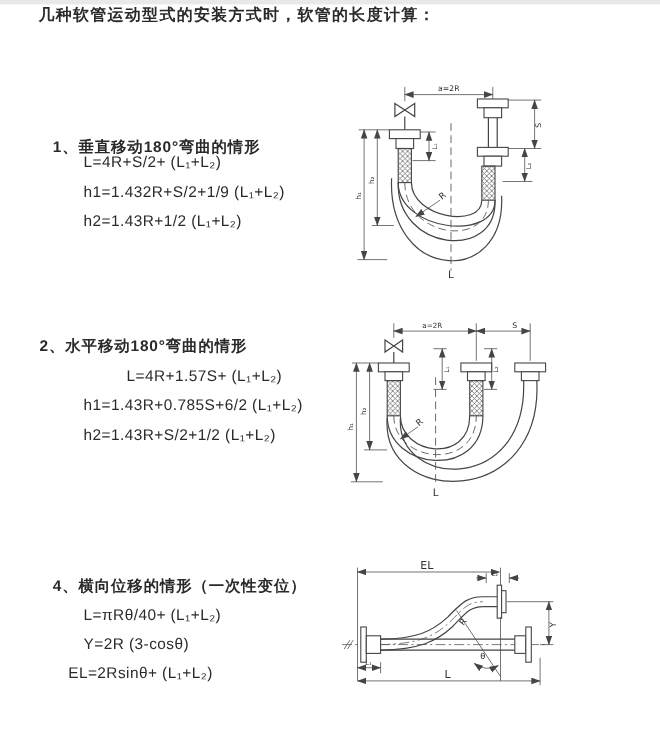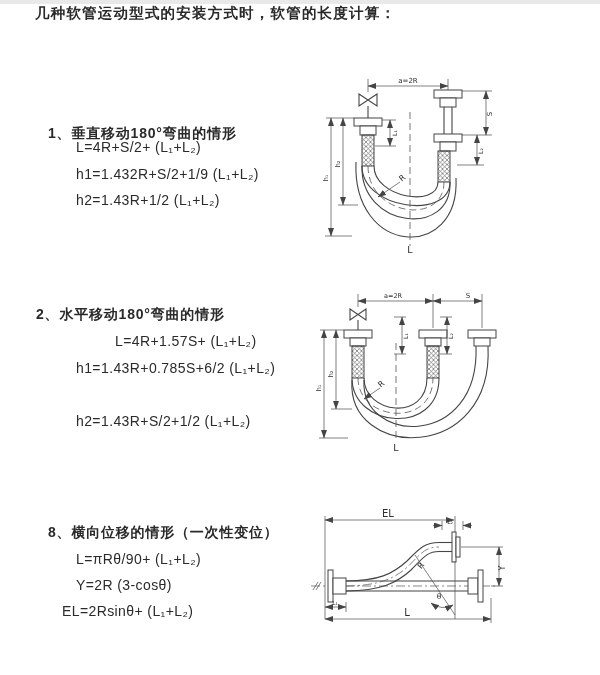--- a/index.html
+++ b/index.html
@@ -29,24 +29,24 @@
 <div class="title">几种软管运动型式的安装方式时，软管的长度计算：</div>
 
 <div class="sec-heading" style="left:48px;top:125px;">1、垂直移动180°弯曲的情形</div>
 <div class="formula" style="left:76px;top:139px;">L=4R+S/2+ (L₁+L₂)</div>
 <div class="formula" style="left:76px;top:166px;">h1=1.432R+S/2+1/9 (L₁+L₂)</div>
 <div class="formula" style="left:76px;top:192px;text-align:right;">h2=1.43R+1/2 (L₁+L₂)</div>
 
 <div class="sec-heading" style="left:36px;top:306px;">2、水平移动180°弯曲的情形</div>
 <div class="formula" style="left:76px;top:333px;margin-left:39px;">L=4R+1.57S+ (L₁+L₂)</div>
 <div class="formula" style="left:76px;top:360px;">h1=1.43R+0.785S+6/2 (L₁+L₂)</div>
-<div class="formula" style="left:76px;top:387px;margin-top:26px;">h2=1.43R+S/2+1/2 (L₁+L₂)</div>
-
-<div class="sec-heading" style="left:48px;top:524px;">8、横向位移的情形（一次性变位）</div>
-<div class="formula" style="left:76px;top:551px;">L=πRθ/90+ (L₁+L₂)</div>
+<div class="formula" style="left:76px;top:387px;">h2=1.43R+S/2+1/2 (L₁+L₂)</div>
+
+<div class="sec-heading" style="left:48px;top:524px;">4、横向位移的情形（一次性变位）</div>
+<div class="formula" style="left:76px;top:551px;">L=πRθ/40+ (L₁+L₂)</div>
 <div class="formula" style="left:76px;top:577px;">Y=2R (3-cosθ)</div>
 <div class="formula" style="left:62px;top:603px;">EL=2Rsinθ+ (L₁+L₂)</div>
 
 <svg style="left:312px;top:70px;" width="280" height="192" viewBox="0 0 280 192">
   <defs>
     <marker id="arr" markerWidth="10" markerHeight="8" refX="8" refY="3" orient="auto-start-reverse" markerUnits="userSpaceOnUse">
       <path d="M0,0 L8.5,3 L0,6 z" fill="#454545"></path>
     </marker>
     <pattern id="hx" width="4.5" height="4.5" patternUnits="userSpaceOnUse">
       <path d="M0,4.5 L4.5,0 M0,0 L4.5,4.5" stroke="#6a6a6a" stroke-width="0.7"></path>

